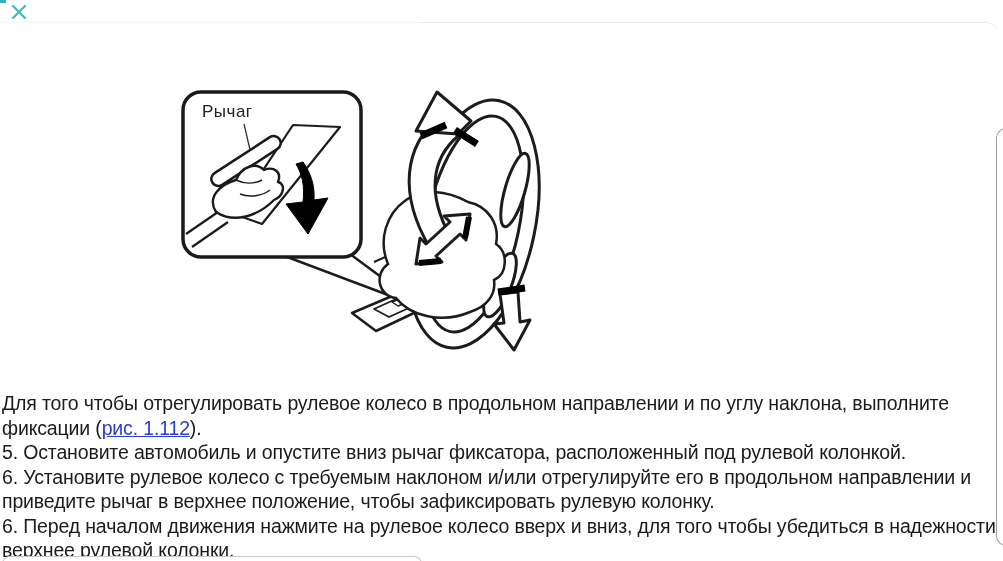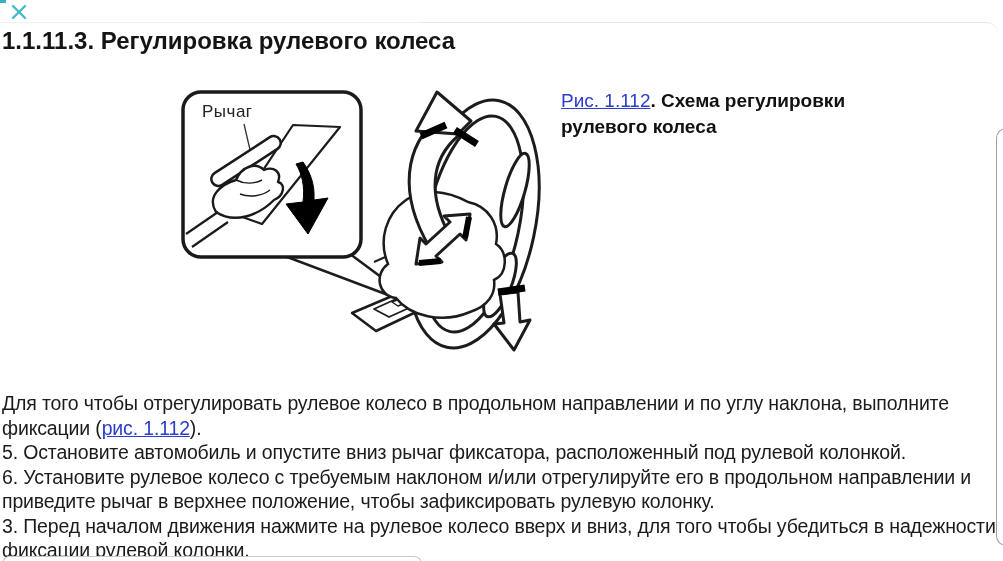--- a/index.html
+++ b/index.html
@@ -56,21 +56,20 @@
     <button class="close-btn" title="">
       <svg width="18" height="18" viewBox="0 0 18 18">
         <line x1="3" y1="3" x2="15" y2="15" stroke="#45bbc8" stroke-width="2.4" stroke-linecap="round"></line>
         <line x1="15" y1="3" x2="3" y2="15" stroke="#45bbc8" stroke-width="2.4" stroke-linecap="round"></line>
       </svg>
     </button>
   </div>
   <div class="card-top-edge-faint"></div>
   <div class="card-top-edge"></div>
 
-  <h1 class="page-title">1.1.11.3. Регулировка рулевого колеса</h1>
 
   <div class="figure">
     <svg width="372" height="306" viewBox="0 0 372 306">
 
       <path d="M 104,171 L 226,217" fill="none" stroke="#1c1c1c" stroke-width="2.5"></path>
       <path d="M 168,167 L 230,213" fill="none" stroke="#1c1c1c" stroke-width="2.5"></path>
 
       <g>
         <path d="M 174,229 L 252,196 L 276,210 L 198,247 Z" fill="#fff" stroke="#1c1c1c" stroke-width="2.5" stroke-linejoin="round"></path>
         <path d="M 196,225 L 238,206 L 253,214 L 211,233 Z" fill="#fff" stroke="#1c1c1c" stroke-width="1.8" stroke-linejoin="round"></path>
@@ -129,30 +128,27 @@
 
         <path d="M 8,150 L 40,128" fill="none" stroke="#1a1a1a" stroke-width="2.2"></path>
         <path d="M 14,163 L 50,138" fill="none" stroke="#1a1a1a" stroke-width="2.2"></path>
 
         <path d="M 118,80 C 124,90 127,102 125,118 L 108,120 L 130,150 L 150,114 L 136,116
                  C 137,100 132,88 125,78 Z" fill="#000" stroke="#000" stroke-width="1"></path>
       </g>
     </svg>
   </div>
 
-  <div class="caption">
-    <a class="doclink">Рис. 1.112</a><span class="cap-bold">. </span><span class="cap-bold">Схема регулировки рулевого колеса</span>
-  </div>
 
   <div class="content">
       <div class="tline"><span>Для того чтобы отрегулировать рулевое колесо в продольном направлении и по углу наклона, выполните</span></div>
       <div class="tline"><span>фиксации (</span><a class="doclink">рис. 1.112</a><span>).</span></div>
       <div class="tline"><span>5. Остановите автомобиль и опустите вниз рычаг фиксатора, расположенный под рулевой колонкой.</span></div>
       <div class="tline"><span>6. Установите рулевое колесо с требуемым наклоном и/или отрегулируйте его в продольном направлении и</span></div>
       <div class="tline"><span>приведите рычаг в верхнее положение, чтобы зафиксировать рулевую колонку.</span></div>
-      <div class="tline"><span>3. Перед началом движения нажмите на рулевое колесо вверх и вниз, для того чтобы убедиться в надежности</span></div>
-      <div class="tline"><span>фиксации рулевой колонки.</span></div>
+      <div class="tline"><span>6. Перед началом движения нажмите на рулевое колесо вверх и вниз, для того чтобы убедиться в надежности</span></div>
+      <div class="tline"><span>верхнее рулевой колонки.</span></div>
     </div>
 
   <div class="side-card"></div>
   <div class="bottom-card"></div>
 
 </div>
 
 </body></html>

